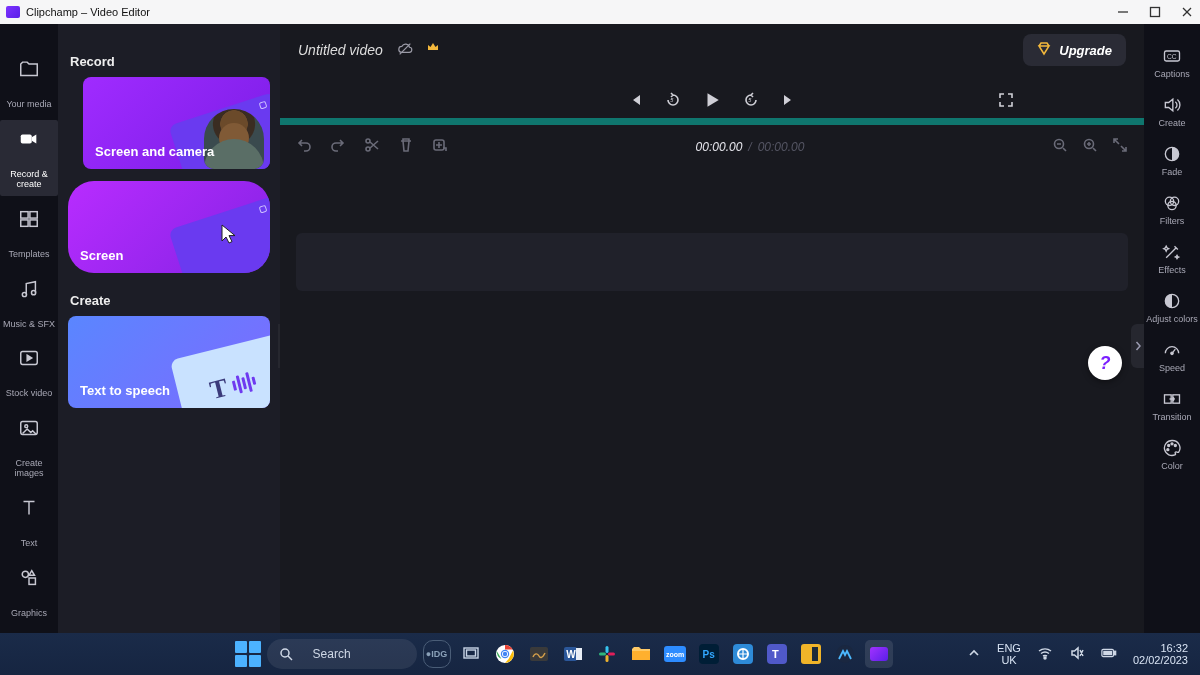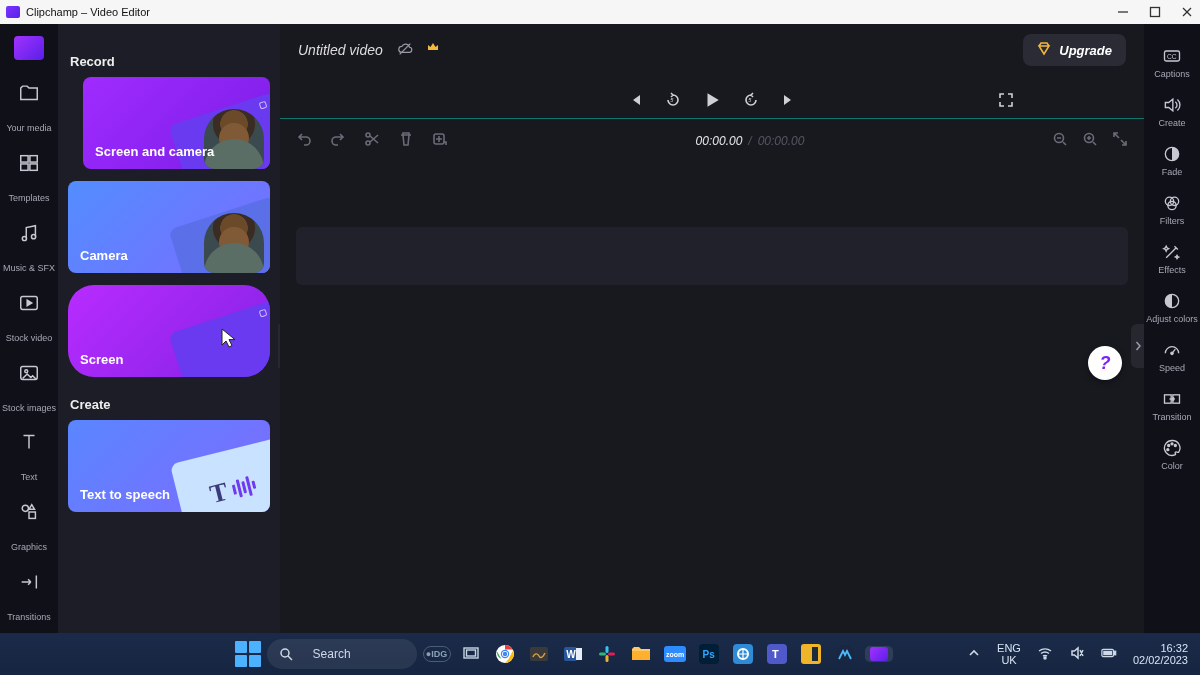--- a/index.html
+++ b/index.html
@@ -68,42 +68,42 @@
   .preview-row { display:flex; justify-content:center; position:relative; }
   .preview { width:448px; height:250px; background:#000; margin-top:8px; }
   .aspect-btn { position:absolute; right:20px; top:8px; border:1px solid #4a4b57; border-radius:4px; padding:4px 8px; font-size:12px; color:#d0d0d8; cursor:pointer; }
 
   .player-ctrls { height:36px; display:flex; align-items:center; justify-content:center; gap:22px; color:#cfcfd6; position:relative; margin-top:6px;}
   .player-ctrls .icn{cursor:pointer;display:flex;align-items:center;}
   .player-ctrls .fs{position:absolute;right:130px;}
   .help-fab{position:absolute;right:22px;top:322px;width:34px;height:34px;background:#fff;border-radius:50%;display:flex;align-items:center;justify-content:center;color:#7b1fff;font-weight:800;font-size:18px;cursor:pointer;box-shadow:0 2px 6px rgba(0,0,0,.4);}
 
   
-  .timeline { flex:1; border-top:1px solid #0f766e; padding:8px 16px 0 16px; display:flex; flex-direction:column; }
+  .timeline { flex:1; border-top:7px solid #0f766e; padding:8px 16px 0 16px; display:flex; flex-direction:column; }
   .tl-tools{display:flex;align-items:center;gap:18px;color:#5f6070;height:28px;}
   .tl-tools .ti{cursor:pointer;}
   .tl-tools .timecode{margin:0 auto;display:flex;gap:6px;font-family:Consolas,monospace;font-size:12px;}
   .tl-tools .timecode .cur{color:#e7e7ee;}
   .tl-tools .timecode .tot{color:#555664;}
   .tl-tools .zoom{display:flex;gap:14px;color:#6a6b78;}
   .tl-track{margin-top:72px;height:58px;background:#20212a;border-radius:6px;}
 
   
   .proprail{width:56px;background:#0f1018;display:flex;flex-direction:column;align-items:center;padding-top:14px;gap:2px;position:relative;}
   .prop-item{width:56px;display:flex;flex-direction:column;align-items:center;gap:3px;color:#a8a8b5;font-size:9px;padding:8px 0 6px;text-align:center;cursor:pointer;}
   .prop-item svg{width:20px;height:20px;}
   .prop-notch{position:absolute;left:-13px;top:300px;width:13px;height:44px;background:#26272f;border-radius:6px 0 0 6px;display:flex;align-items:center;justify-content:center;color:#888;font-size:10px;cursor:pointer;}
 
   
   .taskbar{position:absolute;bottom:0;left:0;right:0;height:42px;background:linear-gradient(180deg,#1a2b49,#162541);display:flex;align-items:center;color:#d9e4f4;font-size:12px;}
   .taskbar .center{flex:1;display:flex;align-items:center;justify-content:center;gap:6px;}
   .tb-start{width:26px;height:26px;display:grid;grid-template:1fr 1fr/1fr 1fr;gap:2px;cursor:pointer;}
   .tb-start span{background:#4cb2ff;border-radius:1px;}
   .tb-search{display:flex;align-items:center;gap:20px;background:rgba(255,255,255,0.08);border-radius:18px;height:30px;padding:0 20px 0 12px;color:#cfd8e6;cursor:text;min-width:150px;}
-  .tb-icon{width:28px;height:16px;border-radius:5px;display:flex;align-items:center;justify-content:center;cursor:pointer;}
+  .tb-icon{width:28px;height:28px;border-radius:5px;display:flex;align-items:center;justify-content:center;cursor:pointer;}
   .tb-icon.active{background:rgba(255,255,255,0.1);}
   .taskbar .right{display:flex;align-items:center;gap:16px;margin-right:12px;}
   .tb-clock{display:flex;flex-direction:column;align-items:flex-end;line-height:1.1;font-size:11px;}
   .tb-lang{display:flex;flex-direction:column;align-items:center;line-height:1.1;font-size:11px;}
   .chev{width:10px;height:10px;}
 
   
   .sico{width:16px;height:16px;}
   .mico{width:14px;height:14px;}
 </style>
@@ -140,20 +140,27 @@
   <div class="rail">
     <div class="app-logo"></div>
 
     <div class="rail-item">
       <svg viewBox="0 0 24 24" fill="none" stroke="#c8c8d2" stroke-width="1.6">
           <path d="M3 6.5 5 4.5h5l2 2h9V19H3z"></path>
         </svg>
       <span class="lbl">Your media</span>
     </div>
 
+    <div class="rail-item active">
+      <svg viewBox="0 0 24 24" fill="#fff">
+          <rect x="3" y="7" width="12" height="10" rx="2"></rect>
+          <path d="M15 10l5-3v10l-5-3z"></path>
+        </svg>
+      <span class="lbl">Record &amp; create</span>
+    </div>
 
     <div class="rail-item">
       <svg viewBox="0 0 24 24" fill="none" stroke="#c8c8d2" stroke-width="1.6">
           <rect x="3" y="4" width="8" height="7"></rect>
           <rect x="13" y="4" width="8" height="7"></rect>
           <rect x="3" y="13" width="8" height="7"></rect>
           <rect x="13" y="13" width="8" height="7"></rect>
         </svg>
       <span class="lbl">Templates</span>
     </div>
@@ -174,21 +181,21 @@
         </svg>
       <span class="lbl">Stock video</span>
     </div>
 
     <div class="rail-item">
       <svg viewBox="0 0 24 24" fill="none" stroke="#c8c8d2" stroke-width="1.6">
           <rect x="3" y="5" width="18" height="14" rx="2"></rect>
           <circle cx="9" cy="10" r="1.6"></circle>
           <path d="M5 18l5-5 4 4 2-2 4 4"></path>
         </svg>
-      <span class="lbl">Stock images</span>
+      <span class="lbl">Create images</span>
     </div>
 
     <div class="rail-item">
       <svg viewBox="0 0 24 24" fill="none" stroke="#c8c8d2" stroke-width="1.6">
           <path d="M6 5h12M12 5v14"></path>
         </svg>
       <span class="lbl">Text</span>
     </div>
 
     <div class="rail-item">
@@ -212,25 +219,20 @@
     <h3>Record</h3>
 
     <div class="card bg-purple">
       <div class="cam-tile">
           <span class="dot"></span>
         </div>
       <div class="avatar"></div>
       <span class="title">Screen and camera</span>
     </div>
 
-    <div class="card bg-blue">
-      <div class="cam-tile" style="background:#5a6fe8"></div>
-      <div class="avatar"></div>
-      <span class="title">Camera</span>
-    </div>
 
     <div class="card bg-purple2">
       <div class="cam-tile">
           <span class="dot"></span>
         </div>
       <svg class="cursor-icon" width="20" height="22" viewBox="0 0 20 22">
           <path d="M2 2l0 16 4-4 3 6 3-1.4-3-6h6z" fill="#fff" stroke="#222" stroke-width="1"></path>
         </svg>
       <span class="title">Screen</span>
     </div>

